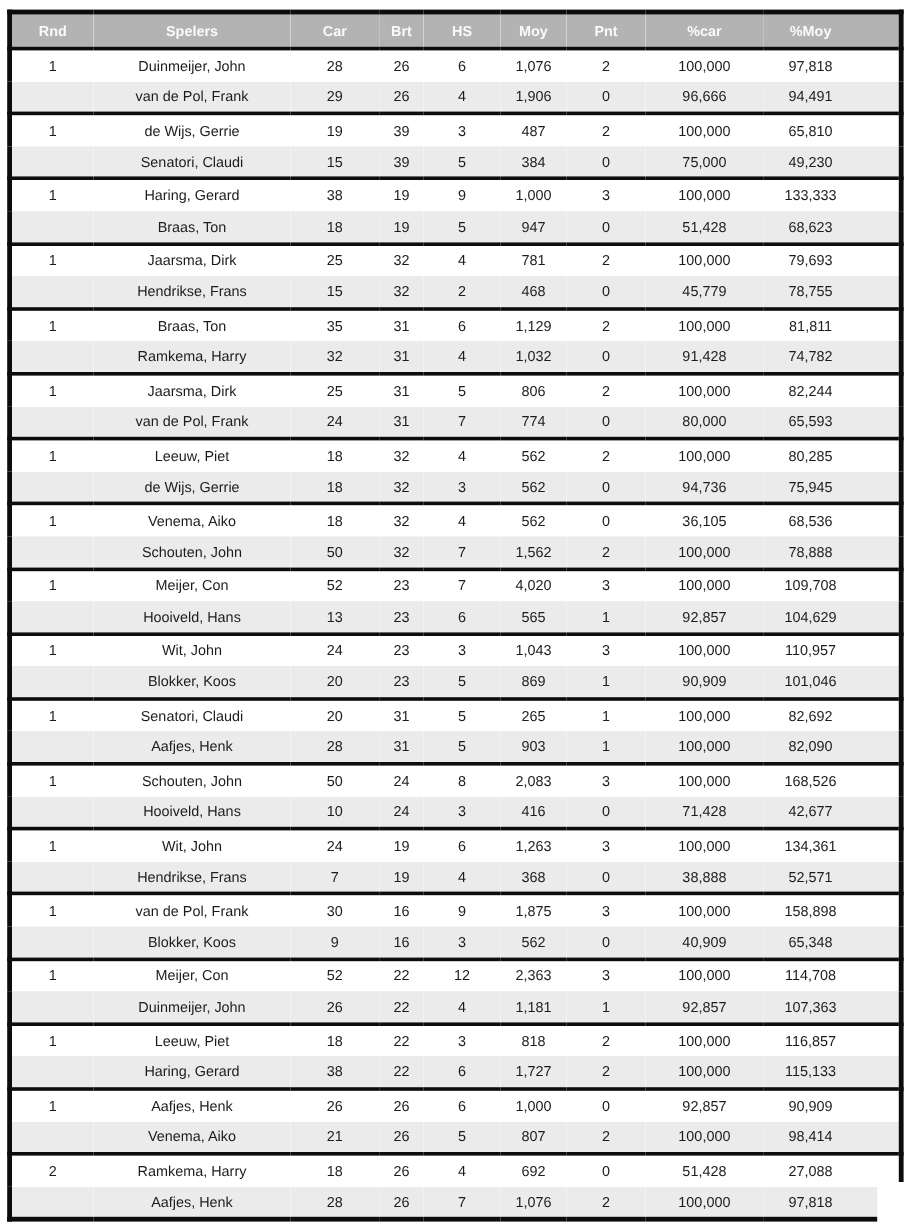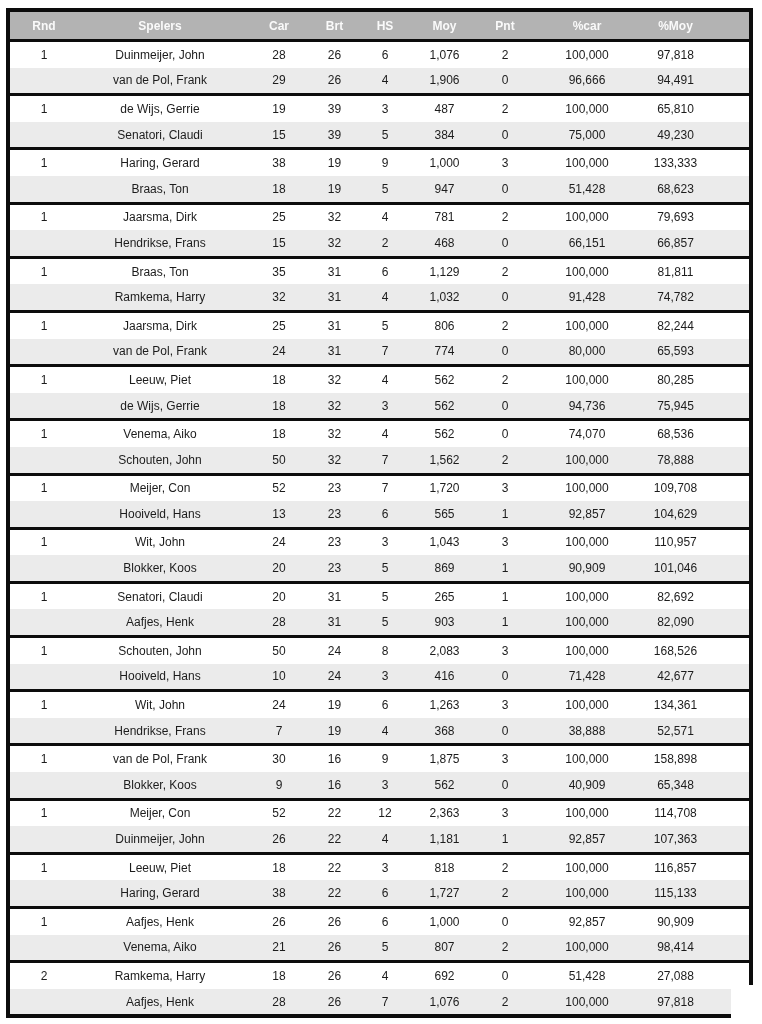--- a/index.html
+++ b/index.html
@@ -183,22 +183,22 @@
           <td>79,693</td>
         </tr>
         <tr class="alt">
           <td></td>
           <td>Hendrikse, Frans</td>
           <td>15</td>
           <td>32</td>
           <td>2</td>
           <td>468</td>
           <td>0</td>
-          <td>66,151</td>
-          <td>66,857</td>
+          <td>45,779</td>
+          <td>78,755</td>
         </tr>
       </tbody>
       <tbody class="match">
         <tr>
           <td>1</td>
           <td>Braas, Ton</td>
           <td>35</td>
           <td>31</td>
           <td>6</td>
           <td>1,129</td>
@@ -268,21 +268,21 @@
       </tbody>
       <tbody class="match">
         <tr>
           <td>1</td>
           <td>Venema, Aiko</td>
           <td>18</td>
           <td>32</td>
           <td>4</td>
           <td>562</td>
           <td>0</td>
-          <td>74,070</td>
+          <td>36,105</td>
           <td>68,536</td>
         </tr>
         <tr class="alt">
           <td></td>
           <td>Schouten, John</td>
           <td>50</td>
           <td>32</td>
           <td>7</td>
           <td>1,562</td>
           <td>2</td>
@@ -290,21 +290,21 @@
           <td>78,888</td>
         </tr>
       </tbody>
       <tbody class="match">
         <tr>
           <td>1</td>
           <td>Meijer, Con</td>
           <td>52</td>
           <td>23</td>
           <td>7</td>
-          <td>1,720</td>
+          <td>4,020</td>
           <td>3</td>
           <td>100,000</td>
           <td>109,708</td>
         </tr>
         <tr class="alt">
           <td></td>
           <td>Hooiveld, Hans</td>
           <td>13</td>
           <td>23</td>
           <td>6</td>

